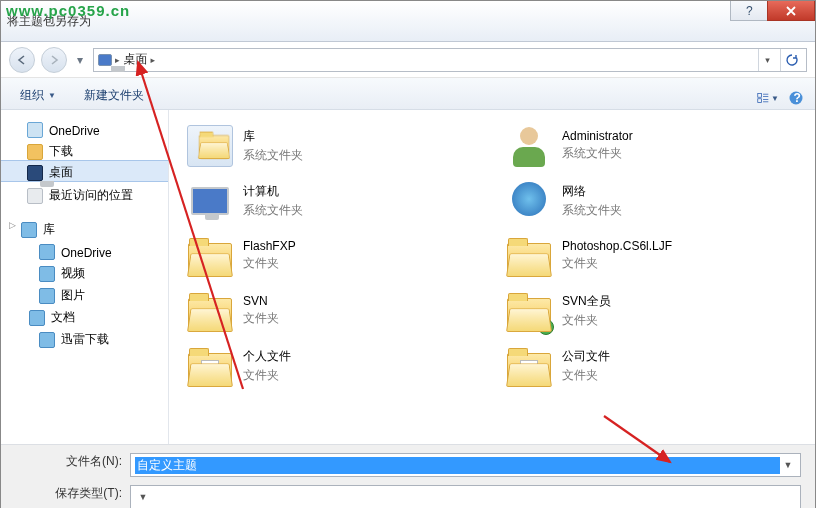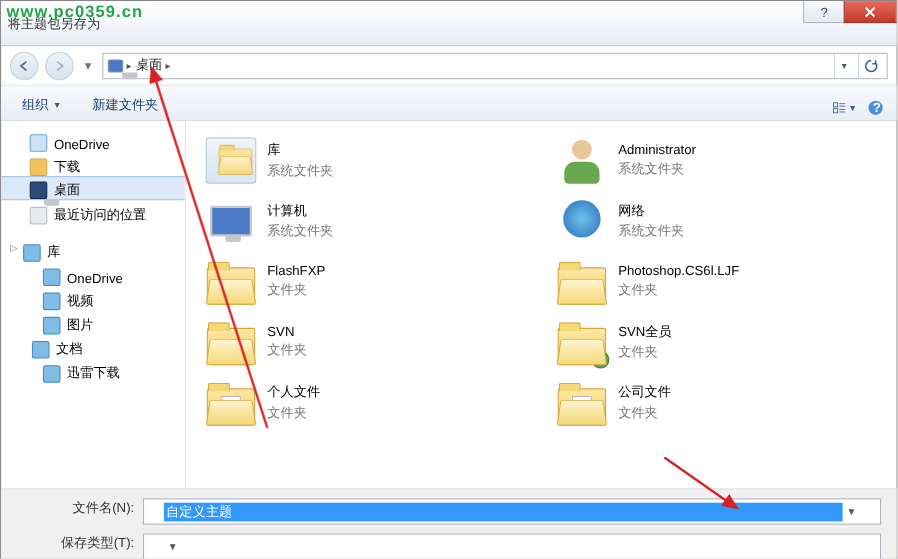--- a/index.html
+++ b/index.html
@@ -54,21 +54,21 @@
 .thumb.user .bod{width:32px;height:20px;border-radius:10px 10px 4px 4px;background:#6aa84f;position:absolute;bottom:0;left:7px}
 .folder .pdf{position:absolute;left:12px;top:6px;width:18px;height:22px;background:#fff;border:1px solid #bbb}
 .folder .pdf::after{content:"";position:absolute;left:2px;top:4px;right:2px;height:2px;background:#c33;box-shadow:0 4px 0 #888,0 8px 0 #888}
 .folder .chk{position:absolute;right:-4px;bottom:-4px;width:16px;height:16px;border-radius:50%;background:#4caf50;border:1px solid #2e7d32}
 .folder .chk::after{content:"✓";color:#fff;font-size:10px;position:absolute;left:3px;top:0}
 .txt .name{color:#000}
 .txt .type{color:#777;margin-top:2px}
 .bottombar{border-top:1px solid #dcdfe4;padding:8px 14px 10px;background:#f0f0f0}
 .frow{display:flex;align-items:flex-start;margin-bottom:8px}
 .flabel{width:115px;text-align:right;padding-right:8px;color:#333}
-.combo{flex:1;height:24px;border:1px solid #abb2bc;background:#fff;display:flex;align-items:center;padding:0 18px;position:relative}
+.combo{flex:1;height:24px;border:1px solid #abb2bc;background:#fff;display:flex;align-items:center;padding:0 4px;position:relative}
 .combo .val{flex:1;padding:0 2px}
 .combo .val.sel{background:#3399ff;color:#fff}
 .combo .dd{width:16px;text-align:center;color:#555;font-size:9px}
 
 .wm{position:absolute;top:6px;left:6px;font-weight:700;font-family:Arial;pointer-events:none;z-index:40}
 .wm .l1{font-size:26px}
 .wm .l1 .o{color:#ff9a2a}.wm .l1 .b{color:#27a4df}.wm .l1 .g{color:#444}
 .wm .l2{font-size:15px;color:#27a44a;letter-spacing:1px;margin-top:-4px}
 
 .arrow{position:absolute;z-index:50;pointer-events:none}

